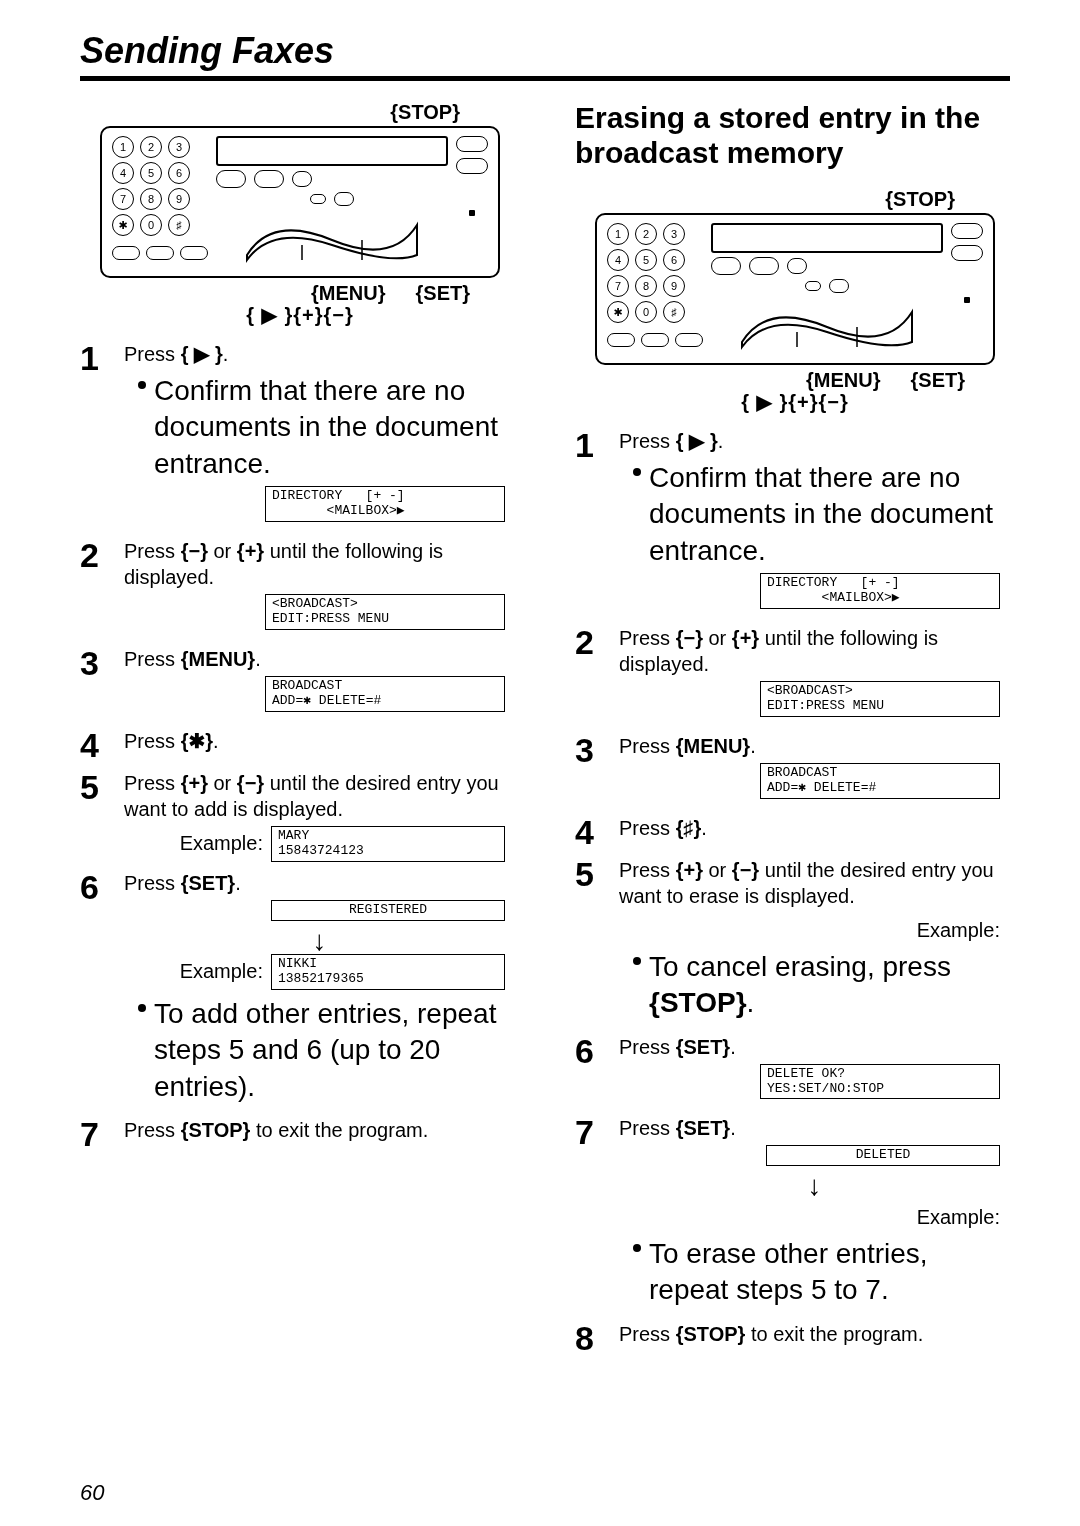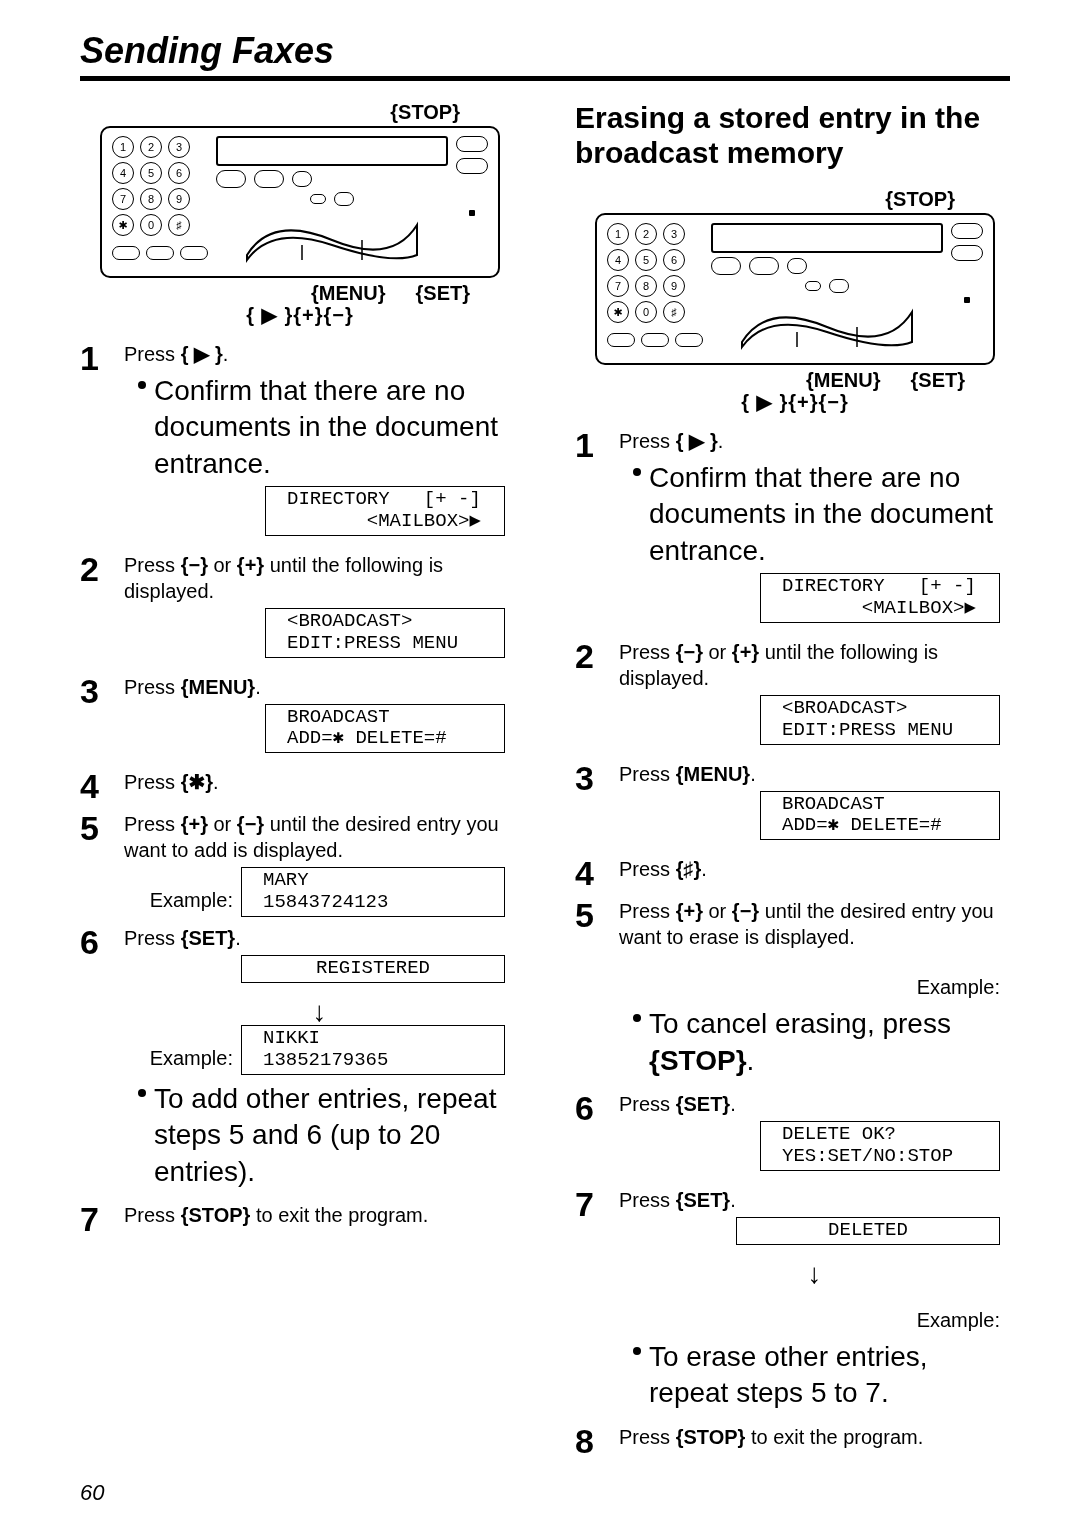--- a/index.html
+++ b/index.html
@@ -74,31 +74,31 @@
 .nav-label { text-align:center; font-weight:bold; font-size:20px; margin-top:-2px; letter-spacing:1px;}
 .step-list { margin:0; padding:0; list-style:none; counter-reset: step; }
 .step { display:flex; gap:18px; margin-bottom:8px; }
 .step-num { font-size:34px; font-weight:bold; width:26px; flex-shrink:0; line-height:1;}
 .step-body { flex:1; font-size:20px; line-height:1.3; }
 .step-body p { margin:0 0 4px 0; }
 .bullet { display:flex; gap:8px; margin:6px 0 4px 14px; font-size:28px;}
 .bullet .dot { width:8px;height:8px;background:#000;border-radius:50%; margin-top:8px; flex-shrink:0;}
 .lcd-box {
   font-family: "Courier New", monospace;
-  font-size:19px;
+  font-size:13px;
   border:1.5px solid #000;
-  padding:2px 21px;
+  padding:2px 6px;
   white-space: pre;
   line-height:1.15;
   margin:4px 0 8px 0;
   display:inline-block;
   min-width:220px;
 }
 .example-row { display:flex; align-items:flex-start; gap:8px; justify-content:flex-end; margin-right:10px;}
-.example-lbl { font-size:20px; padding-top:4px;margin-top:16px; }
+.example-lbl { font-size:20px; padding-top:4px; }
 .key { font-weight:bold; }
 .arrow-down { text-align:center; font-size:28px; line-height:0.8; margin:0 0 2px 0;}
 .page-num { position:absolute; left:80px; bottom:20px; font-style:italic; font-size:22px;}
 .right-push .lcd-box { margin-left:auto; display:block; width:240px; box-sizing:border-box; margin-right:10px;}
 </style>
 </head>
 <body>
 
 <h1 class="title">Sending Faxes</h1>
 <div class="rule"></div>

